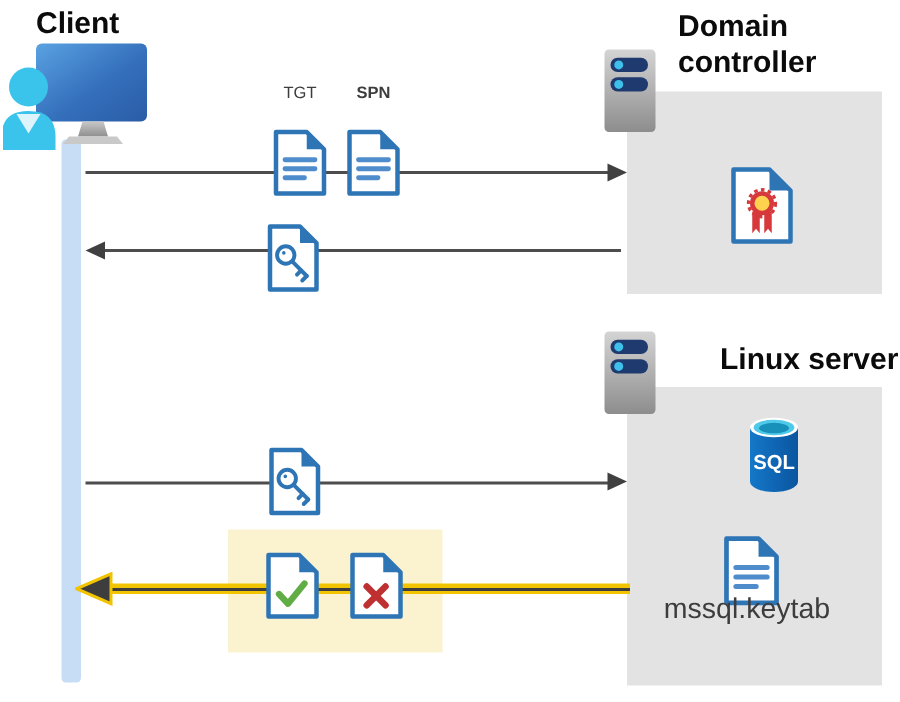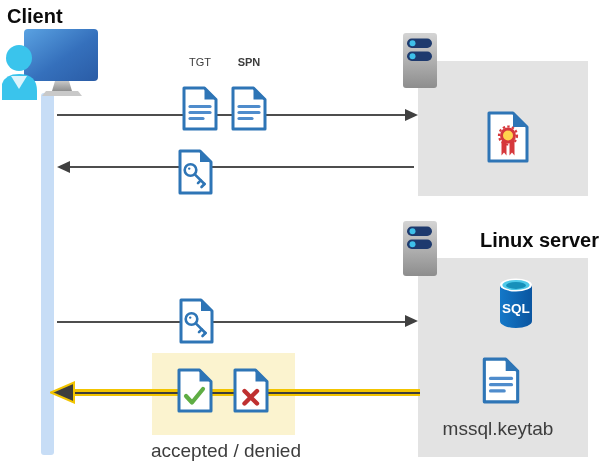--- a/index.html
+++ b/index.html
@@ -23,21 +23,21 @@
   .txt{z-index:5;}
   .center{text-align:center;}
 </style>
 </head>
 <body>
 
 <div class="canvas">
 
   <div class="abs timeline" style="left:41px;top:93px;width:13px;height:362px;"></div>
 
-  <div class="abs txt title" style="left:7px;top:4px;">Client</div>
+  <div class="abs txt title" style="left:24px;top:4px;">Client</div>
 
   <svg class="abs icon" style="left:2px;top:28px;" width="100" height="72" viewBox="0 0 100 72">
     <defs>
       <linearGradient id="mong" x1="0" y1="0" x2="1" y2="1">
         <stop offset="0" stop-color="#5aa2e2"></stop>
           <stop offset="0.55" stop-color="#3570bc"></stop>
         <stop offset="1" stop-color="#2a5ca6"></stop>
       </linearGradient>
       <linearGradient id="stemg" x1="0" y1="0" x2="0" y2="1">
         <stop offset="0" stop-color="#c8c8c8"></stop>
@@ -86,20 +86,21 @@
     <path d="M23 3 V14 H34 Z" fill="#2e75b6"></path>
     <circle cx="13.5" cy="22" r="5.8" fill="none" stroke="#2e75b6" stroke-width="2.6"></circle>
     <circle cx="12.2" cy="20.6" r="1.2" fill="#2e75b6"></circle>
     <line x1="17.8" y1="26.3" x2="27.5" y2="36" stroke="#2e75b6" stroke-width="2.6" stroke-linecap="round"></line>
     <line x1="27.5" y1="36" x2="24.5" y2="39" stroke="#2e75b6" stroke-width="2.6" stroke-linecap="round"></line>
     <line x1="23.8" y1="32.3" x2="21" y2="35.1" stroke="#2e75b6" stroke-width="2.6" stroke-linecap="round"></line>
   </svg>
 
   <div class="abs graybox" style="left:418px;top:61px;width:170px;height:135px;"></div>
 
+  <div class="abs txt title" style="left:452px;top:6px;width:132px;">Domain controller</div>
 
   <svg class="abs icon" style="left:402px;top:32px;" width="36" height="57" viewBox="0 0 36 57">
     <defs>
       <linearGradient id="srvg" x1="0" y1="0" x2="0" y2="1">
         <stop offset="0" stop-color="#d4d4d4"></stop>
           <stop offset="1" stop-color="#8d8d8d"></stop>
       </linearGradient>
     </defs>
     <rect x="1" y="1" width="34" height="55" rx="3" fill="url(#srvg)"></rect>
     <rect x="5" y="6.5" width="25" height="9.5" rx="4.75" fill="#1e3a6e"></rect>
@@ -145,21 +146,21 @@
   </svg>
 
   <svg class="abs icon" style="left:481px;top:356px;" width="40" height="49" viewBox="0 0 38 47">
     <path d="M3 3 H23.5 L35 14.5 V44 H3 Z" fill="#fff" stroke="#2e75b6" stroke-width="3" stroke-linejoin="round"></path>
     <path d="M23.5 3 V14.5 H35 Z" fill="#2e75b6"></path>
     <line x1="9" y1="21.5" x2="29" y2="21.5" stroke="#4f8ccc" stroke-width="3.2" stroke-linecap="round"></line>
     <line x1="9" y1="27.5" x2="29" y2="27.5" stroke="#4f8ccc" stroke-width="3.2" stroke-linecap="round"></line>
     <line x1="9" y1="33.5" x2="22" y2="33.5" stroke="#4f8ccc" stroke-width="3.2" stroke-linecap="round"></line>
   </svg>
 
-  <div class="abs txt small-lbl center" style="left:418px;top:418px;width:160px;font-size:19px;">mssql.keytab</div>
+  <div class="abs txt small-lbl center" style="left:418px;top:396px;width:160px;font-size:19px;">mssql.keytab</div>
 
   <div class="abs hline" style="left:57px;top:321px;width:350px;"></div>
   <div class="abs ah-right" style="left:405px;top:315px;"></div>
 
   <svg class="abs icon" style="left:178px;top:297px;" width="37" height="48" viewBox="0 0 37 48">
     <path d="M3 3 H23 L34 14 V45 H3 Z" fill="#fff" stroke="#2e75b6" stroke-width="3" stroke-linejoin="round"></path>
     <path d="M23 3 V14 H34 Z" fill="#2e75b6"></path>
     <circle cx="13.5" cy="22" r="5.8" fill="none" stroke="#2e75b6" stroke-width="2.6"></circle>
     <circle cx="12.2" cy="20.6" r="1.2" fill="#2e75b6"></circle>
     <line x1="17.8" y1="26.3" x2="27.5" y2="36" stroke="#2e75b6" stroke-width="2.6" stroke-linecap="round"></line>
@@ -182,15 +183,14 @@
     <path d="M10 29 L16 35.5 L27 22" fill="none" stroke="#5fad44" stroke-width="4.2" stroke-linecap="round" stroke-linejoin="round"></path>
   </svg>
 
   <svg class="abs icon" style="left:232px;top:367px;" width="38" height="47" viewBox="0 0 38 47">
     <path d="M3 3 H23.5 L35 14.5 V44 H3 Z" fill="#fff" stroke="#2e75b6" stroke-width="3" stroke-linejoin="round"></path>
     <path d="M23.5 3 V14.5 H35 Z" fill="#2e75b6"></path>
     <line x1="12.5" y1="24" x2="25" y2="36.5" stroke="#bf3030" stroke-width="4.4" stroke-linecap="round"></line>
     <line x1="25" y1="24" x2="12.5" y2="36.5" stroke="#bf3030" stroke-width="4.4" stroke-linecap="round"></line>
   </svg>
 
-  <div class="abs txt small-lbl center" style="left:130px;top:440px;width:192px;font-size:19px;">accepted / denied</div>
 
 </div>
 
 </body></html>

